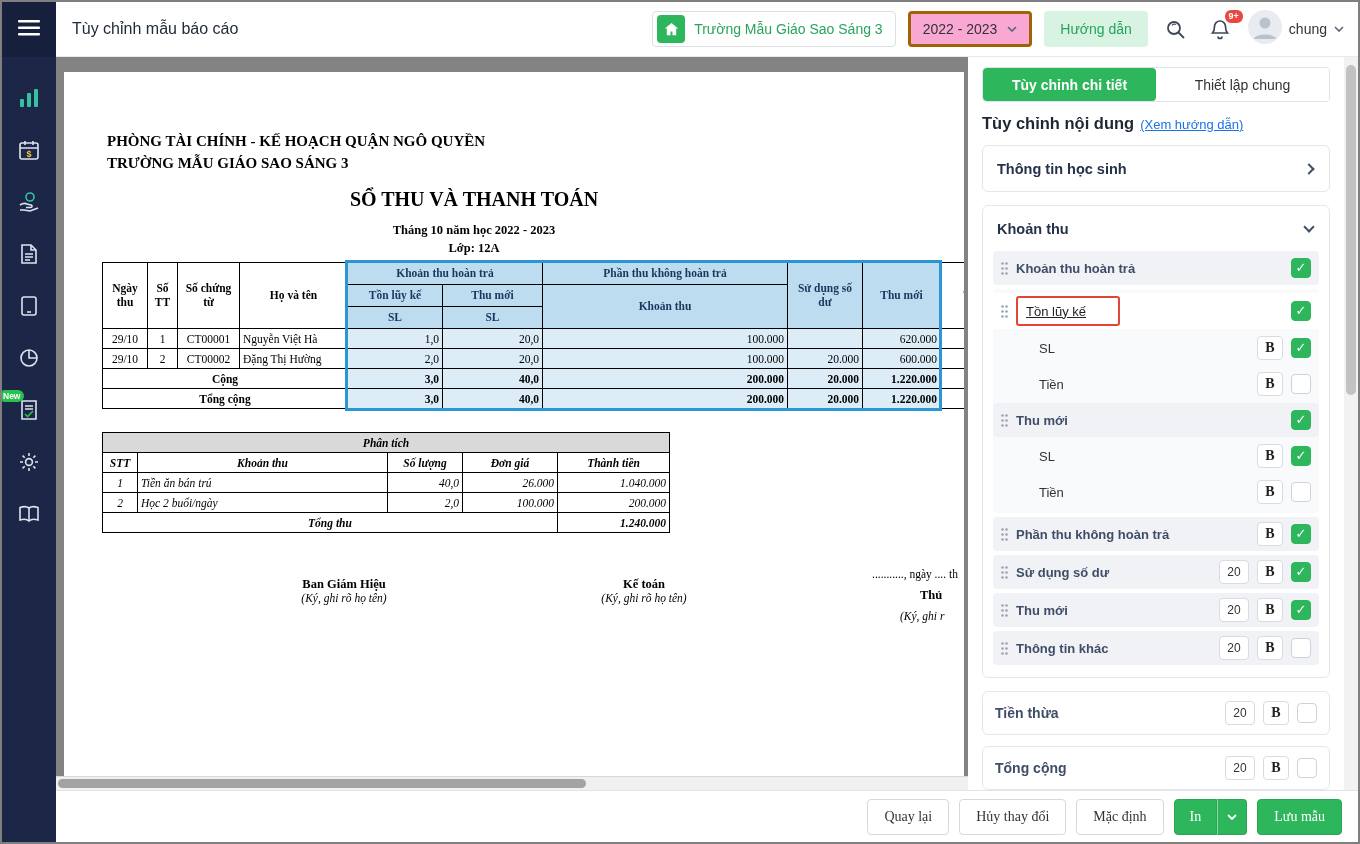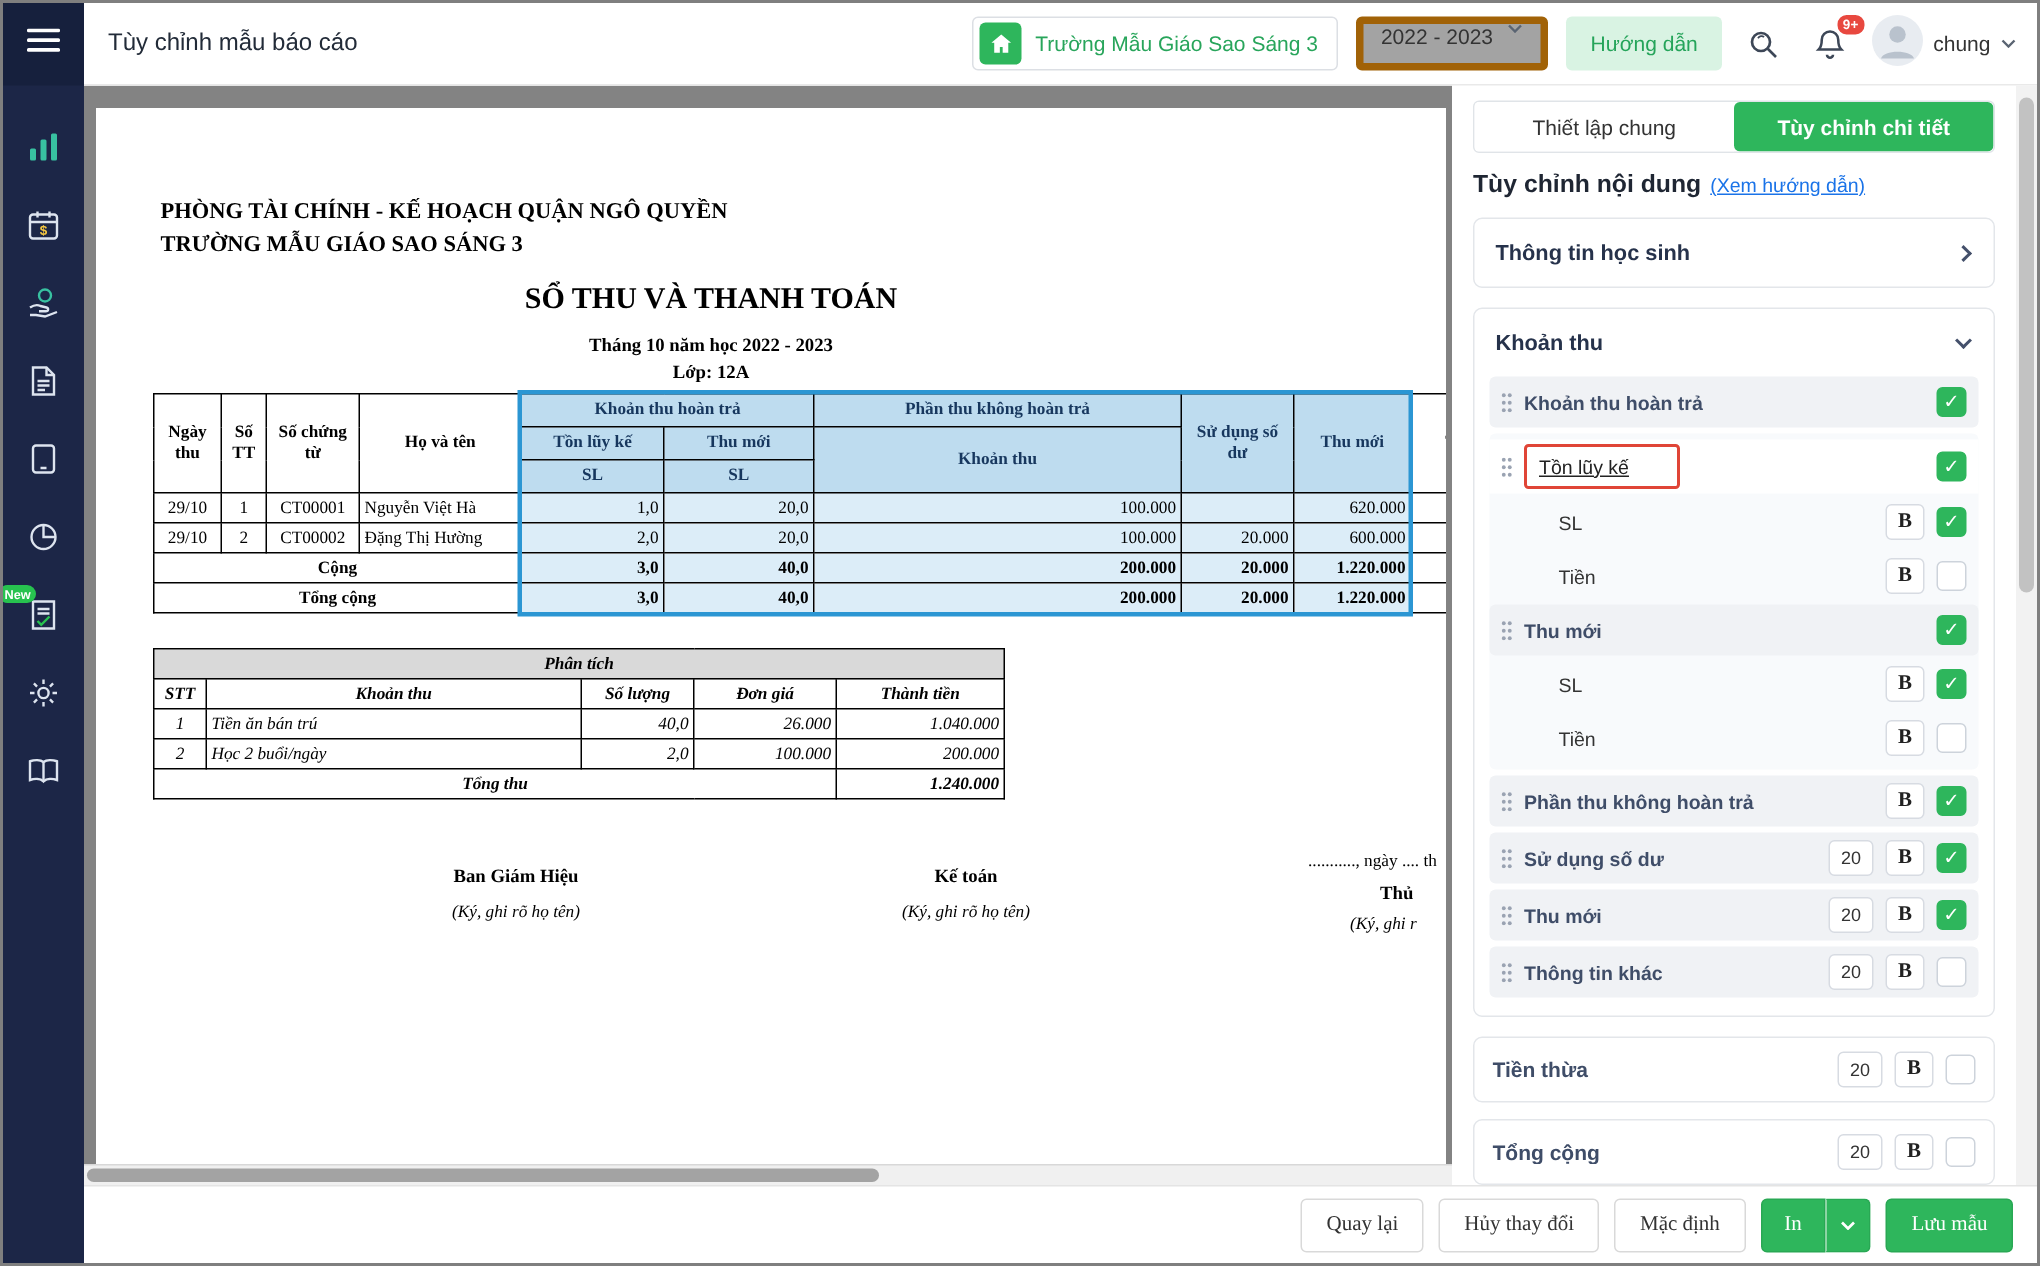--- a/index.html
+++ b/index.html
@@ -15,21 +15,21 @@
   .sb-item { position:relative; width:28px; height:26px; display:flex; align-items:center; justify-content:center; cursor:pointer; }
   .new-badge { position:absolute; left:-16px; top:-9px; background:#27c24f; color:#fff; font-size:8.5px; font-weight:bold; padding:1px 4px; border-radius:6px; line-height:1.2; }
 
   
   .main { position:absolute; left:54px; top:0; right:0; bottom:0; }
   .topbar { position:absolute; left:0; top:0; right:0; height:55px; background:#fff; border-bottom:1px solid #e9e9e9; display:flex; align-items:center; padding:0 14px 0 16px; gap:12px; z-index:20; }
   .tb-title { font-size:16px; color:#222b38; }
   .school { display:flex; align-items:center; gap:9px; border:1px solid #dcdfe4; border-radius:4px; height:36px; padding:0 12px 0 4px; margin-left:auto; cursor:pointer; background:#fff; }
   .school-ico { width:28px; height:28px; border-radius:4px; background:#2eb65c; display:flex; align-items:center; justify-content:center; }
   .school-name { font-size:14px; color:#28a55b; }
-  .year { display:flex; align-items:flex-start; gap:10px; border:5px solid #a16207; border-radius:4px; height:36px; padding:0 12px; font-size:14px; color:#333; cursor:pointer; background:#a3a3a3; }
+  .year { display:flex; align-items:center; gap:10px; border:3px solid #a16207; border-radius:4px; height:36px; padding:0 12px; font-size:14px; color:#333; cursor:pointer; background:#f9a8d4; }
   .guide { height:36px; padding:0 16px; background:#d9f3e3; color:#25a45a; border-radius:4px; display:flex; align-items:center; font-size:14px; cursor:pointer; border:none; font-family:inherit; }
   .tb-ico { position:relative; width:32px; height:32px; display:flex; align-items:center; justify-content:center; cursor:pointer; }
   .badge { position:absolute; top:-5px; right:-9px; background:#e8483f; color:#fff; font-size:9px; font-weight:bold; border-radius:8px; padding:1px 4px; border:2px solid #fff; line-height:1.2; }
   .user-area { display:flex; align-items:center; gap:7px; cursor:pointer; }
   .user-name { font-size:14px; color:#333; }
 
   
   .content { position:absolute; left:0; top:55px; right:0; bottom:52px; }
   .preview { position:absolute; left:0; top:0; bottom:0; width:912px; background:#838383; overflow:hidden; }
   .page { position:absolute; left:8px; top:15px; width:900px; height:704px; background:#fff; overflow:hidden; }
@@ -52,21 +52,21 @@
   .sum td { font-weight:bold; }
   .hl-outline { position:absolute; left:281px; top:188px; width:597px; height:151px; border:3px solid #2b96d3; pointer-events:none; z-index:5; }
 
   .t2 { position:absolute; left:38px; top:360px; border-collapse:collapse; table-layout:fixed; width:567px; font-size:11.5px; text-align:center;font-style:italic; }
   .t2 th, .t2 td { border:1px solid #000; padding:0 3px; }
   .t2 tr { height:20px; }
   .t2 .title-row th { background:#d9d9d9; }
   .t2 .total-row td { font-weight:bold; }
 
   .sig { position:absolute; text-align:center; }
-  .sig-title { font-size:12.5px; font-weight:bold; margin-bottom:10px; }
+  .sig-title { font-size:12.5px; font-weight:bold; }
   .sig-note { font-size:11.5px; font-style:italic; }
   .sig-left { left:180px; top:505px; width:200px; }
   .sig-mid  { left:480px; top:505px; width:200px; }
   .sig-r1 { position:absolute; left:808px; top:496px; font-size:11.5px; white-space:nowrap; }
   .sig-r2 { position:absolute; left:856px; top:516px; font-size:12.5px; font-weight:bold; white-space:nowrap; }
   .sig-r3 { position:absolute; left:836px; top:538px; font-size:11.5px; font-style:italic; white-space:nowrap; }
 
   .h-scroll { position:absolute; left:0; right:0; bottom:0; height:14px; background:#f0f0f0; border-top:1px solid #d8d8d8; }
   .h-thumb { position:absolute; left:2px; top:2px; width:528px; height:9px; background:#a3a3a3; border-radius:5px; cursor:pointer; }
   .v-scroll { position:absolute; right:0; top:0; bottom:0; width:14px; background:#f2f2f2; }
@@ -399,22 +399,22 @@
             <div class="sig-r3">(Ký, ghi r</div>
           </div>
         </div>
         <div class="h-scroll">
           <div class="h-thumb"></div>
         </div>
       </div>
 
       <div class="right-panel">
         <div class="tabs">
+          <div class="tab active">Tùy chỉnh chi tiết</div>
           <div class="tab">Thiết lập chung</div>
-          <div class="tab active">Tùy chỉnh chi tiết</div>
         </div>
 
         <div class="panel-heading">
           <span class="ph-title">Tùy chỉnh nội dung</span>
           <span class="ph-link">(Xem hướng dẫn)</span>
         </div>
 
         <div class="card">
           <div class="card-header">
             <span>Thông tin học sinh</span>

